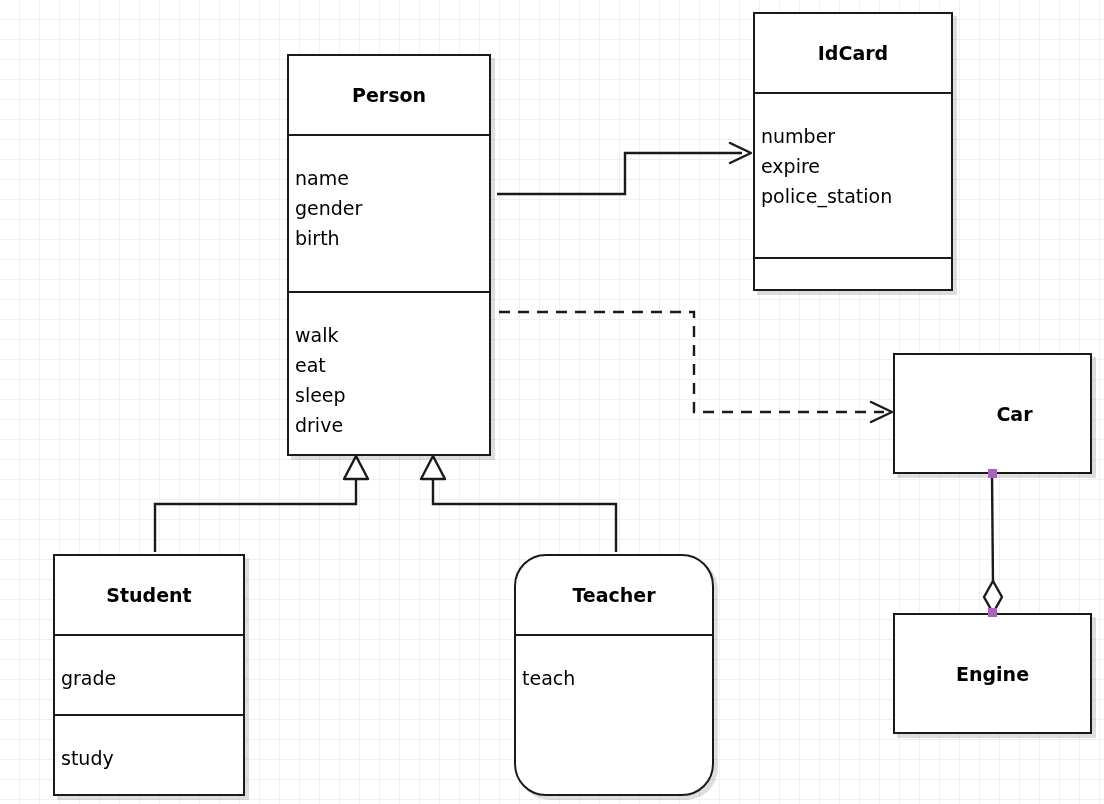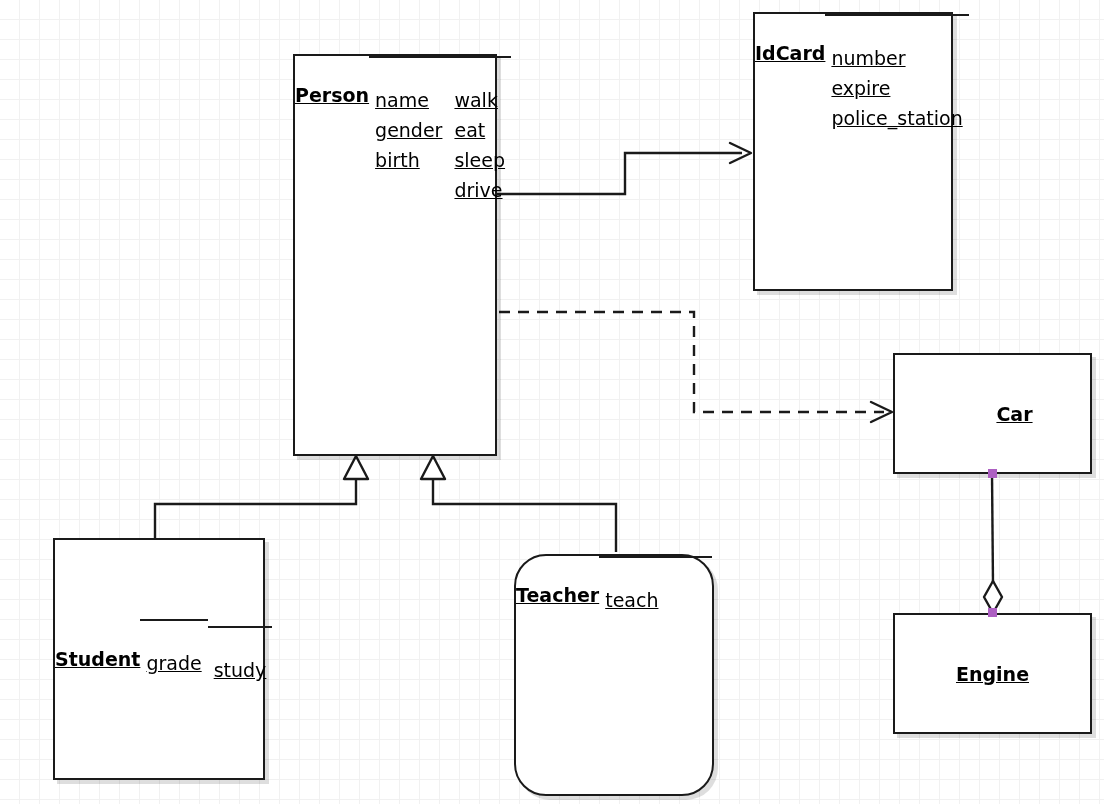--- a/index.html
+++ b/index.html
@@ -28,22 +28,21 @@
     height: 804px;
     pointer-events: none;
   }
   .uml-class {
     position: absolute;
     background: #ffffff;
     border: 2px solid #1a1a1a;
     box-sizing: border-box;
     box-shadow: 4px 4px 0 0 rgba(0,0,0,0.13);
     display: flex;
-    flex-direction: row;
-    text-decoration: underline;
+    flex-direction: column;
   }
   .cls-title {
     font-weight: bold;
     font-size: 19px;
     color: #000000;
     text-align: center;
     display: flex;
     align-items: center;
     justify-content: center;
     box-sizing: border-box;
@@ -96,21 +95,21 @@
       <path d="M 616 552 L 616 504 L 433 504 L 433 477" fill="none" stroke="#1a1a1a" stroke-width="2.4"></path>
       <polygon points="433,456 421,479 445,479" fill="#ffffff" stroke="#1a1a1a" stroke-width="2.4" stroke-linejoin="round"></polygon>
     </g>
 
     <g>
       <path d="M 992 473 L 993 585" fill="none" stroke="#1a1a1a" stroke-width="2.4"></path>
       <polygon points="993,581 1002,597 993,613 984,597" fill="#ffffff" stroke="#1a1a1a" stroke-width="2.4" stroke-linejoin="round"></polygon>
     </g>
   </svg>
 
-  <div class="uml-class" style="left:293px; top:54px; width:204px; height:402px;">
+  <div class="uml-class" style="left:287px; top:54px; width:204px; height:402px;">
     <div class="cls-title" style="height:78px;">Person</div>
     <div class="cls-compartment" style="height:157px;">
       <div class="member">name</div>
       <div class="member">gender</div>
       <div class="member">birth</div>
     </div>
     <div class="cls-compartment" style="flex:1;">
       <div class="member">walk</div>
       <div class="member">eat</div>
       <div class="member">sleep</div>
@@ -121,21 +120,21 @@
   <div class="uml-class" style="left:753px; top:12px; width:200px; height:279px;">
     <div class="cls-title" style="height:78px;">IdCard</div>
     <div class="cls-compartment" style="height:165px;">
       <div class="member">number</div>
       <div class="member">expire</div>
       <div class="member">police_station</div>
     </div>
     <div class="cls-compartment empty" style="flex:1;"></div>
   </div>
 
-  <div class="uml-class" style="left:53px; top:538px; width:212px; height:242px;align-items:center;">
+  <div class="uml-class" style="left:53px; top:554px; width:192px; height:242px;">
     <div class="cls-title" style="height:78px;">Student</div>
     <div class="cls-compartment" style="height:80px;">
       <div class="member">grade</div>
     </div>
     <div class="cls-compartment" style="flex:1;">
       <div class="member">study</div>
     </div>
   </div>
 
   <div class="uml-class" style="left:514px; top:554px; width:200px; height:242px;border-radius:32px;">

